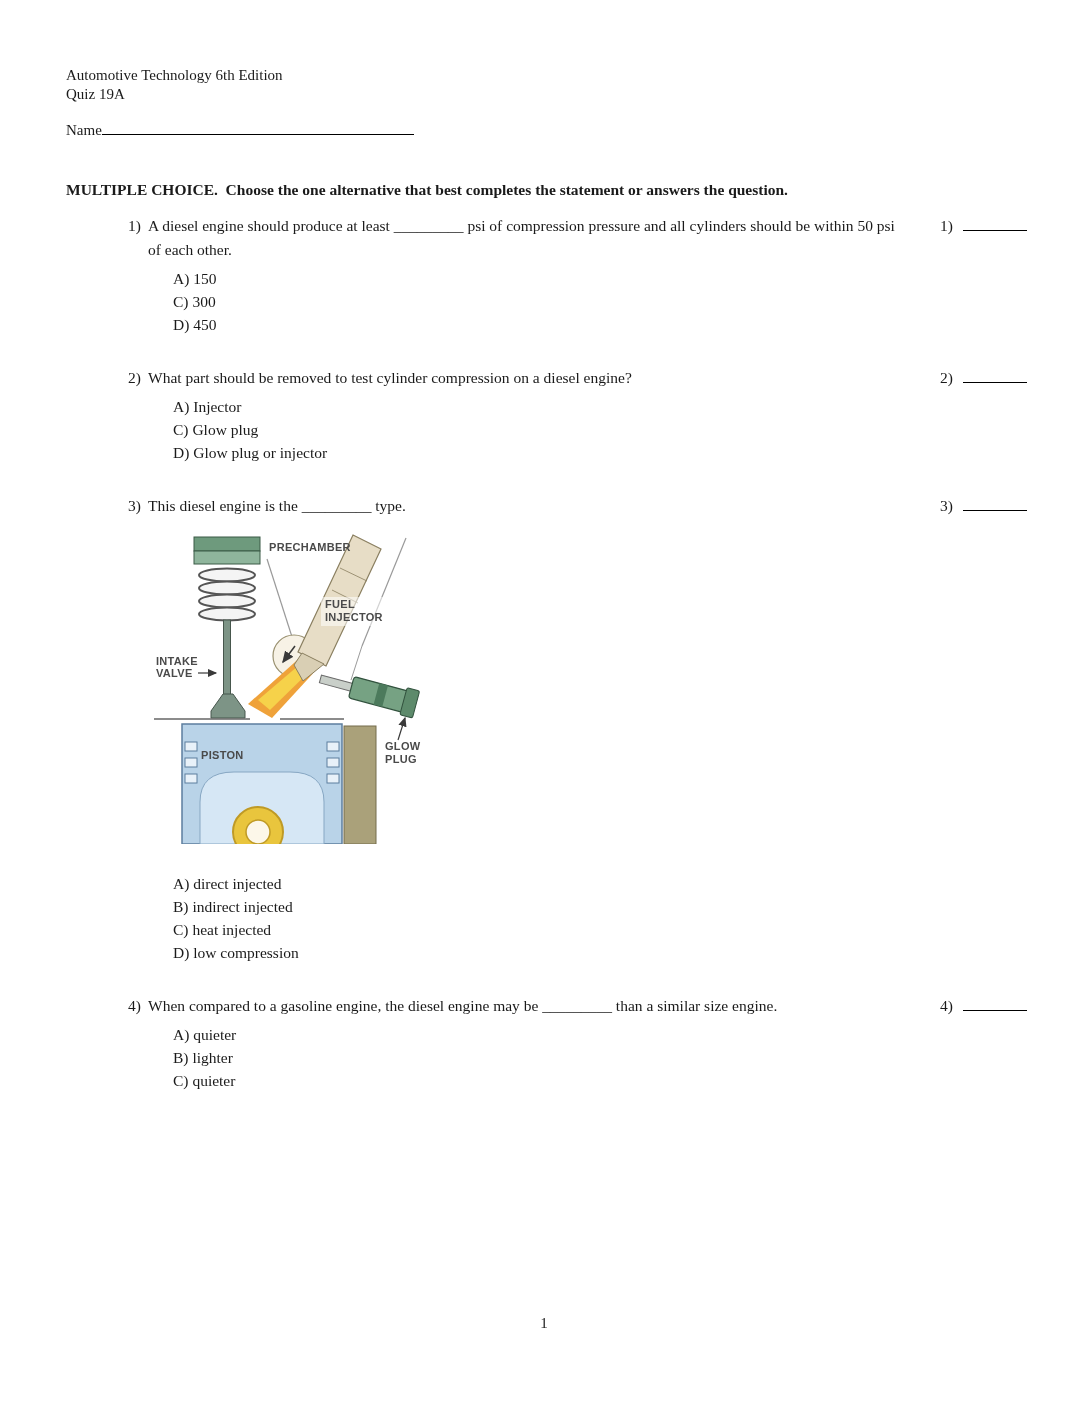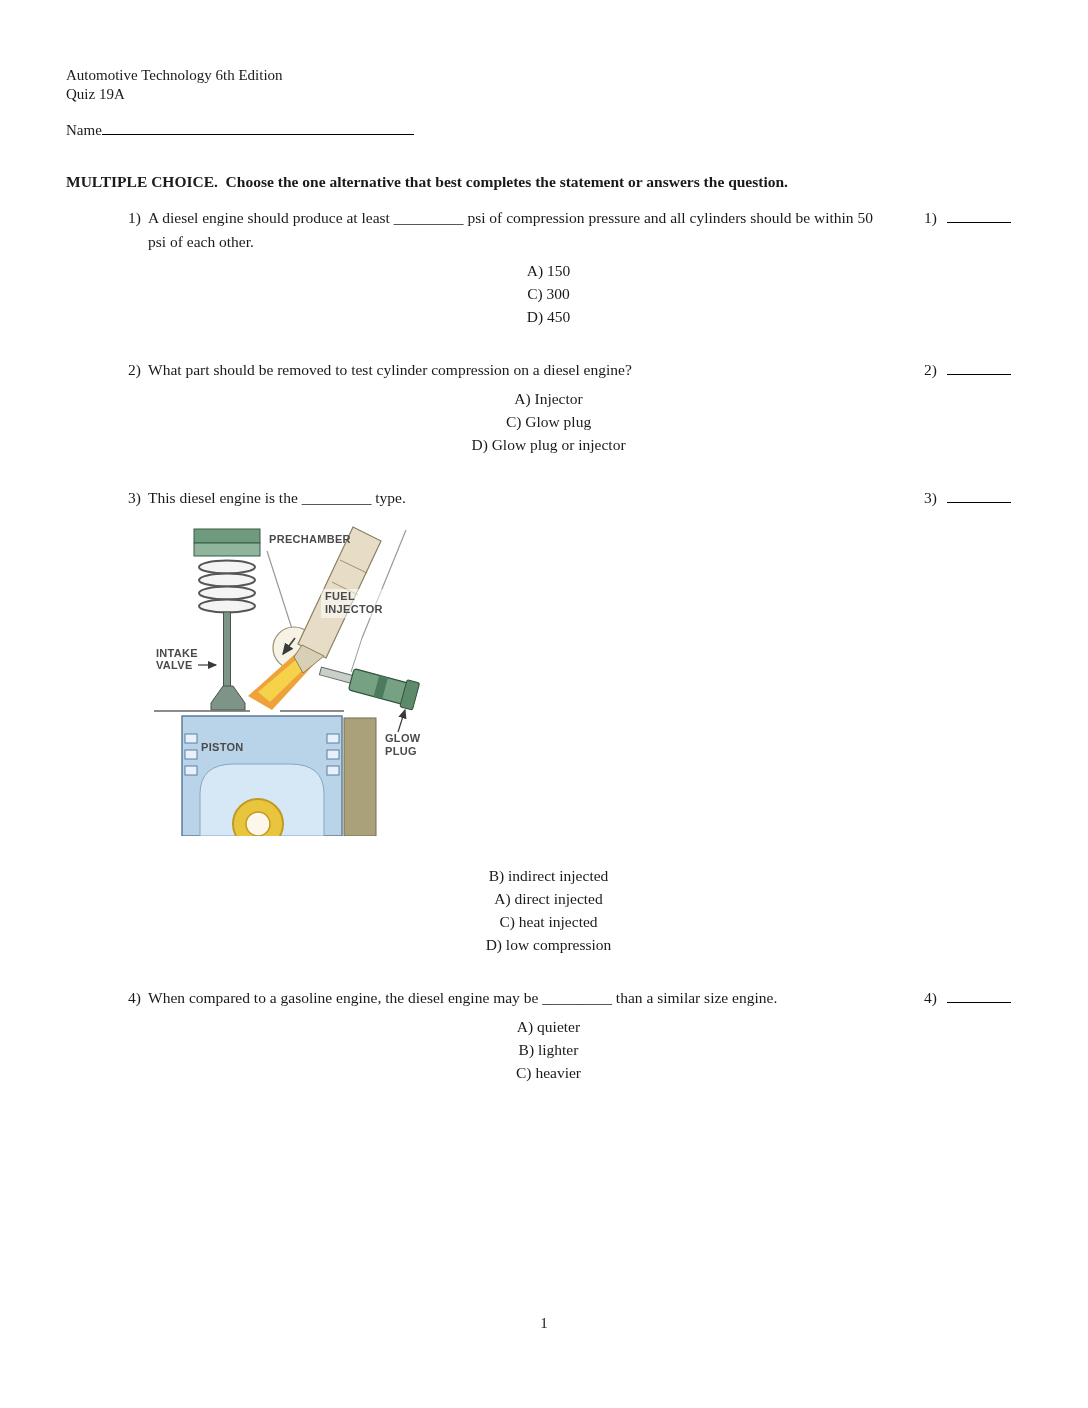--- a/index.html
+++ b/index.html
@@ -1,32 +1,32 @@
 <!DOCTYPE html>
 <html><head>
 <meta charset="utf-8">
 <style>
   * { margin:0; padding:0; box-sizing:border-box; }
   html,body { background:#e8e8e8; }
   body { font-family:"Liberation Serif", serif; color:#1a1a1a; }
   .page {
     width:1088px; height:1408px; margin:0 auto; background:#ffffff;
-    position:relative; padding:66px 64px 0 66px; overflow:hidden;
+    position:relative; padding:66px 48px 0 66px; overflow:hidden;
   }
   .doc-header { font-size:15px; line-height:19px; }
   .name-row { margin-top:16px; font-size:15px; }
   .name-line { display:inline-block; width:312px; height:15px; border-bottom:1px solid #000; vertical-align:baseline; }
-  .instructions { margin-top:32px; font-size:15.5px; font-weight:bold; white-space:pre-wrap; line-height:21px; }
+  .instructions { margin-top:40px; font-size:15.5px; font-weight:bold; white-space:pre-wrap; line-height:21px; }
   .questions { margin-top:14px; }
   .question { display:flex; align-items:flex-start; margin-bottom:30px; }
   .q-left { flex:1 1 auto; min-width:0; }
   .q-row { display:flex; }
   .q-num { flex:none; width:20px; margin-left:62px; font-size:15.5px; line-height:24px; }
   .q-text { flex:1; font-size:15.5px; line-height:24px; padding-right:34px; }
-  .choices { margin-left:107px; margin-top:5px; font-size:15.5px; line-height:23px;text-align:center; }
+  .choices { margin-left:107px; margin-top:5px; font-size:15.5px; line-height:23px; }
   .q-answer { flex:none; width:100px; display:flex; align-items:flex-start; font-size:15.5px; line-height:24px; }
   .answer-blank { display:inline-block; width:64px; height:17px; border-bottom:1px solid #000; margin-left:10px; }
   .diagram-wrap { margin:16px 0 24px 88px; width:280px; }
   .page-number { position:absolute; bottom:76px; left:0; width:100%; text-align:center; font-size:15px; }
   .dlabel { font-family:"Liberation Sans", sans-serif; font-size:11px; font-weight:bold; fill:#4a4a4a; letter-spacing:0.3px; }
 </style>
 </head>
 <body>
 
 <div class="page">
@@ -165,42 +165,42 @@
             <text class="dlabel" x="171" y="87">INJECTOR</text>
             <text class="dlabel" x="2" y="131">INTAKE</text>
             <text class="dlabel" x="2" y="143">VALVE</text>
             <text class="dlabel" x="47" y="225">PISTON</text>
             <text class="dlabel" x="231" y="216">GLOW</text>
             <text class="dlabel" x="231" y="229">PLUG</text>
           </svg>
         </div>
 
         <div class="choices">
+          <div class="choice">A) direct injected</div>
           <div class="choice">B) indirect injected</div>
-          <div class="choice">A) direct injected</div>
           <div class="choice">C) heat injected</div>
           <div class="choice">D) low compression</div>
         </div>
       </div>
       <div class="q-answer">
         <span>3)</span>
         <span class="answer-blank"></span>
       </div>
     </div>
 
     <div class="question">
       <div class="q-left">
         <div class="q-row">
           <span class="q-num">4)</span>
           <span class="q-text">When compared to a gasoline engine, the diesel engine may be _________ than a similar size engine.</span>
         </div>
         <div class="choices">
           <div class="choice">A) quieter</div>
           <div class="choice">B) lighter</div>
-          <div class="choice">C) heavier</div>
+          <div class="choice">C) quieter</div>
         </div>
       </div>
       <div class="q-answer">
         <span>4)</span>
         <span class="answer-blank"></span>
       </div>
     </div>
 
   </div>
 

